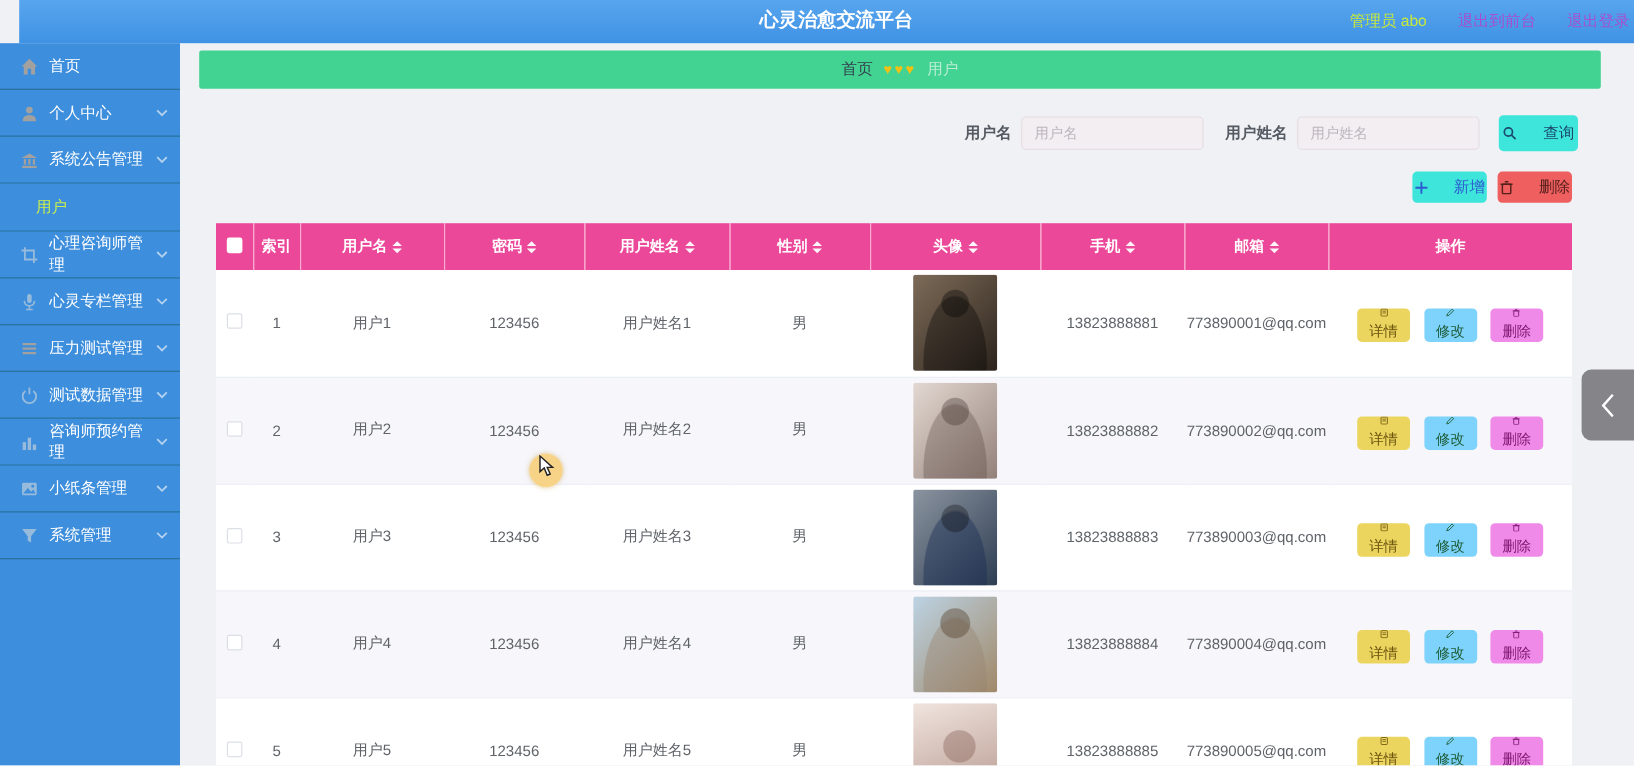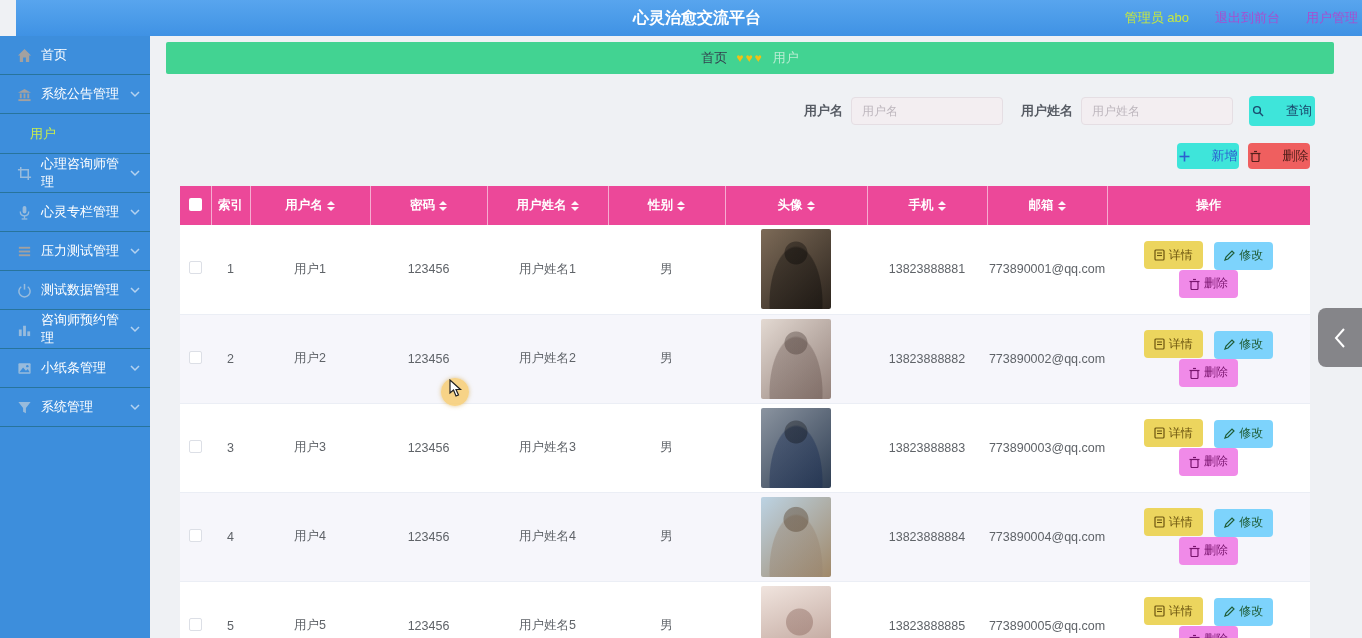--- a/index.html
+++ b/index.html
@@ -81,21 +81,21 @@
                        linear-gradient(135deg,#e3d9d2 0%,#93817a 100%); }
   tbody tr:nth-child(3) .avatar { background-image:radial-gradient(circle at 50% 30%, rgba(0,0,0,0.3) 11px, rgba(0,0,0,0) 12px),
                        radial-gradient(ellipse at 50% 92%, rgba(20,40,80,0.4) 26px, rgba(0,0,0,0) 27px),
                        linear-gradient(135deg,#8b94a0 0%,#2e3d52 100%); }
   tbody tr:nth-child(4) .avatar { background-image:radial-gradient(circle at 50% 28%, rgba(90,70,50,0.45) 12px, rgba(0,0,0,0) 13px),
                        radial-gradient(ellipse at 50% 92%, rgba(150,130,110,0.4) 26px, rgba(0,0,0,0) 27px),
                        linear-gradient(135deg,#bcd3e4 0%,#a08868 100%); }
   tbody tr:nth-child(5) .avatar { background-image:radial-gradient(circle at 55% 45%, rgba(120,80,70,0.35) 13px, rgba(0,0,0,0) 14px),
                        linear-gradient(160deg,#f0e4de 0%,#b79a90 100%); }
   .rbtn { display:inline-flex; align-items:center; gap:4px; height:28px; padding:0 10px; border-radius:4px;
-          font-size:12px; border:none; cursor:pointer; margin:0 4px; font-family:inherit; }
+          font-size:12px; border:none; cursor:pointer; margin:0 4px; font-family:inherit;flex-direction:column; }
   .rbtn svg { display:block; }
   .rbtn-detail { background:#ecd55e; color:#6b5410; }
   .rbtn-edit   { background:#7dd3fc; color:#1f5c36; }
   .rbtn-delete { background:#f08ae8; color:#79156e; }
 
   
   .drawer-toggle { position:absolute; top:308px; right:0; width:44px; height:59px;
                    background:rgba(106,106,110,0.80); border-radius:8px 0 0 8px;
                    display:flex; align-items:center; justify-content:center; z-index:30; cursor:pointer; }
   .cursor-halo { position:absolute; left:441px; top:378px; width:28px; height:28px; border-radius:50%;
@@ -103,32 +103,46 @@
   .cursor-arrow { position:absolute; left:449px; top:379px; z-index:41; }
 </style>
 </head>
 <body>
 
 <div class="topbar">
   <div class="topbar-title">心灵治愈交流平台</div>
   <div class="topbar-right">
     <span class="admin-name">管理员 abo</span>
     <span class="top-link">退出到前台</span>
-    <span class="top-link">用户管理</span>
+    <span class="top-link">退出登录</span>
   </div>
 </div>
 
 <div class="sidebar">
   <div class="side-item">
     <span class="ic">
         <svg viewBox="0 0 16 16">
           <path d="M8 1 L15 8 L13 8 L13 15 L9.5 15 L9.5 10 L6.5 10 L6.5 15 L3 15 L3 8 L1 8 Z" fill="#b5a596"></path>
         </svg>
       </span>
     <span>首页</span>
+  </div>
+  <div class="side-item">
+    <span class="ic">
+        <svg viewBox="0 0 16 16">
+          <circle cx="8" cy="5" r="3" fill="#b5a596"></circle>
+          <path d="M2 15 Q2 9.5 8 9.5 Q14 9.5 14 15 Z" fill="#b5a596"></path>
+        </svg>
+      </span>
+    <span>个人中心</span>
+    <span class="chev">
+        <svg viewBox="0 0 10 10">
+          <polyline points="1,3 5,7 9,3" fill="none" stroke="#dce9f7" stroke-width="1.5"></polyline>
+        </svg>
+      </span>
   </div>
   <div class="side-item">
     <span class="ic">
         <svg viewBox="0 0 16 16">
           <path d="M1 6 L8 2 L15 6 Z" fill="#b5a596"></path>
           <rect x="3" y="7" width="2" height="5" fill="#b5a596"></rect>
           <rect x="7" y="7" width="2" height="5" fill="#b5a596"></rect>
           <rect x="11" y="7" width="2" height="5" fill="#b5a596"></rect>
           <rect x="1.5" y="13" width="13" height="2" fill="#b5a596"></rect>
         </svg>

